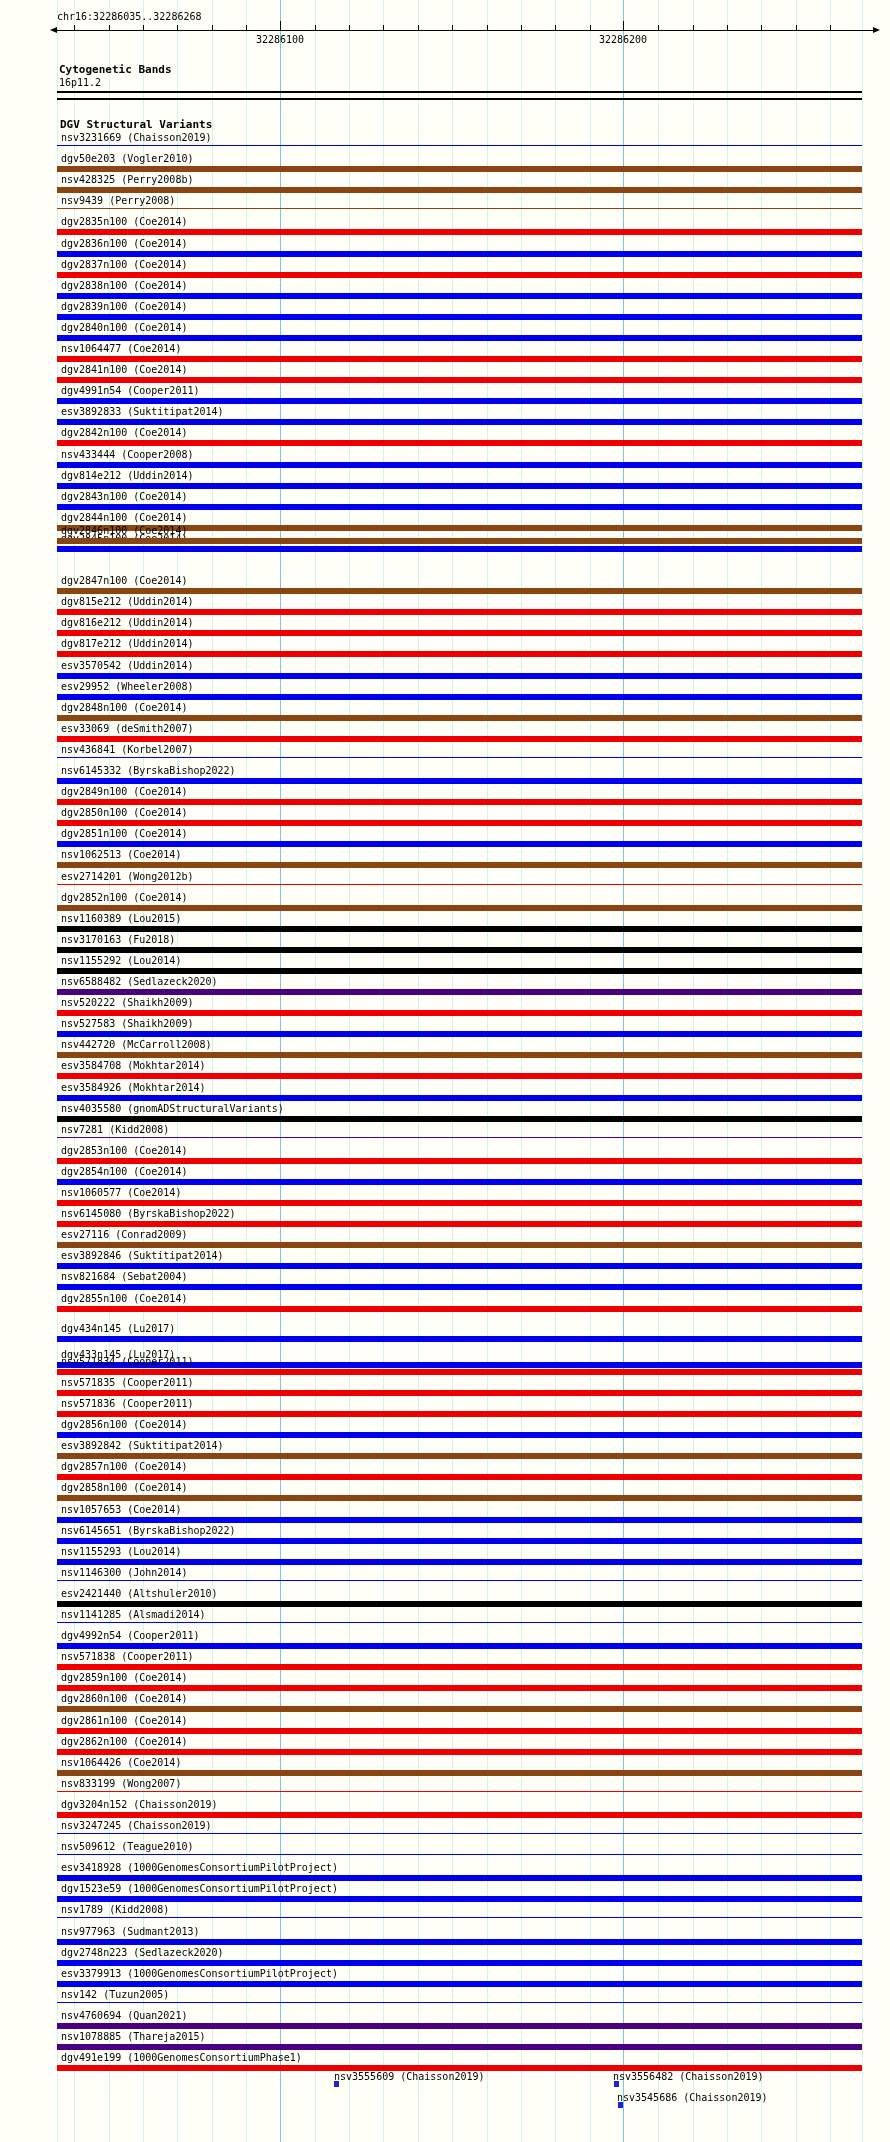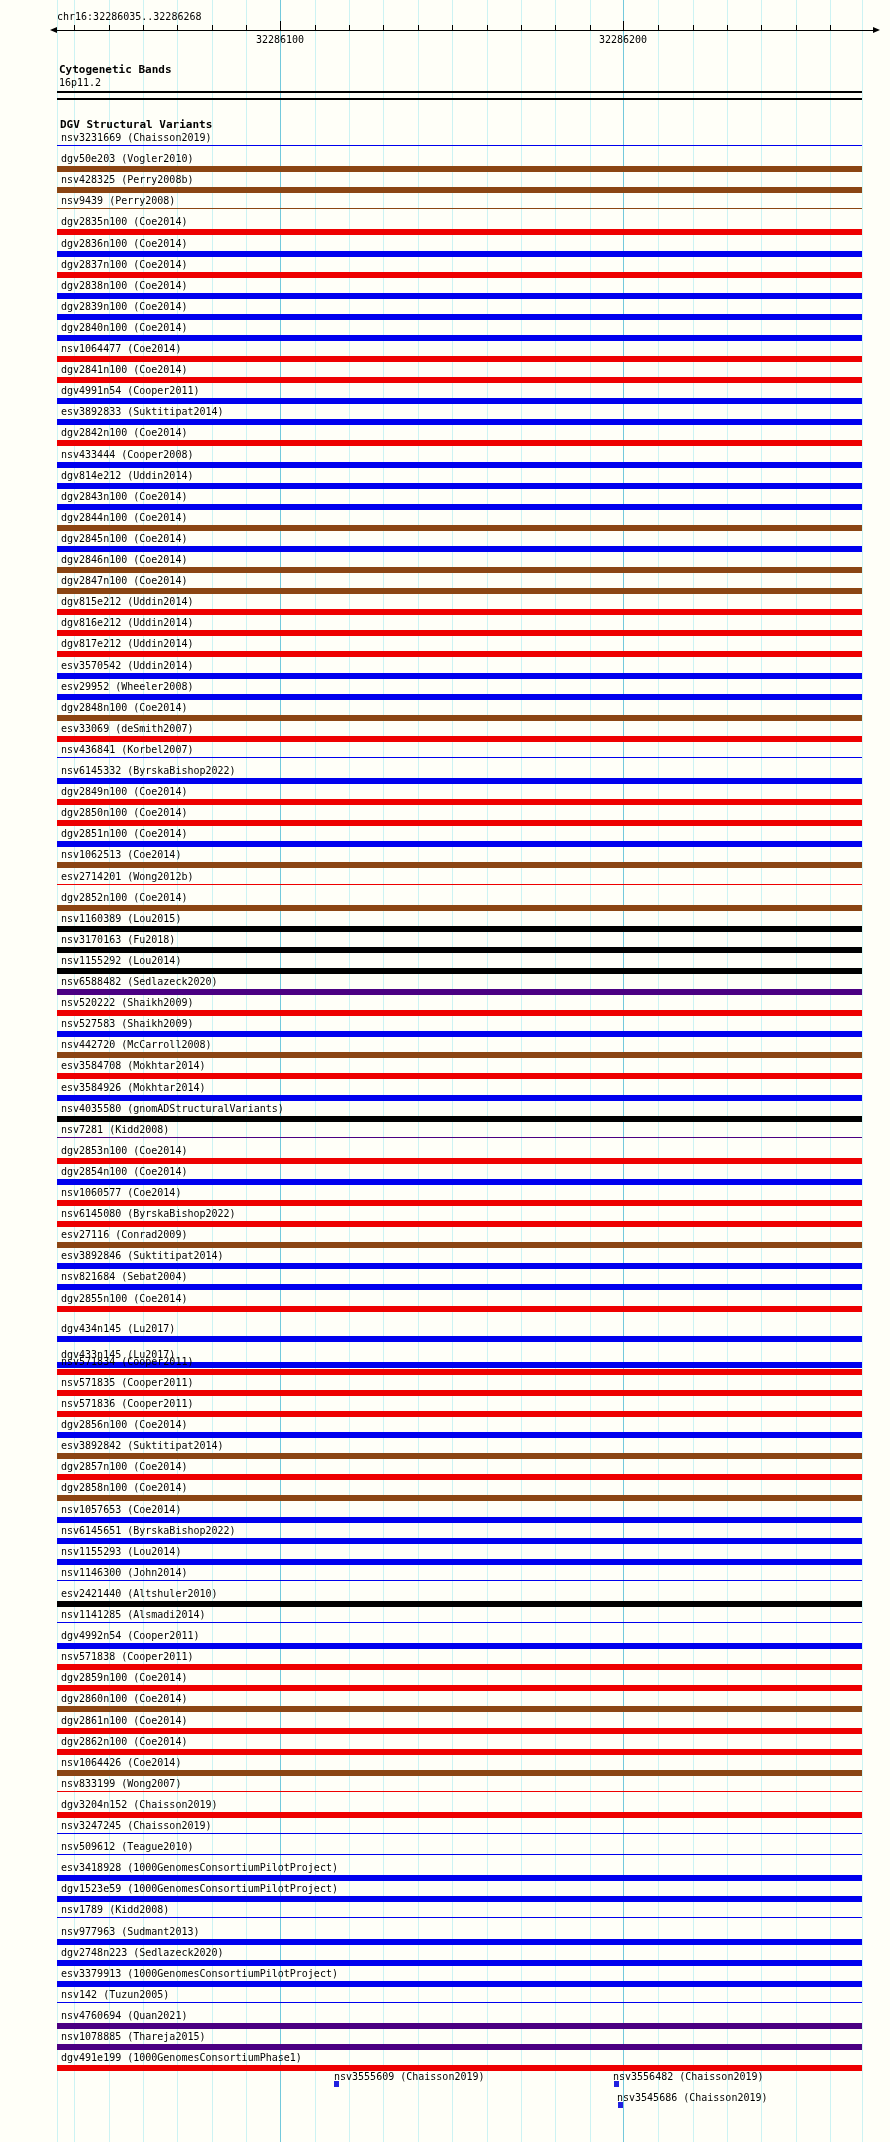--- a/index.html
+++ b/index.html
@@ -174,21 +174,21 @@
         <div class="vbar" style="top: 13px; height: 6px; background: rgb(0, 0, 238);"></div>
       </div>
       <div class="vrow" style="top: 511.8px;">
         <span class="vlabel">dgv2844n100 (Coe2014)</span>
         <div class="vbar" style="top: 13px; height: 6px; background: rgb(139, 69, 19);"></div>
       </div>
       <div class="vrow" style="top: 532.9px;">
         <span class="vlabel">dgv2845n100 (Coe2014)</span>
         <div class="vbar" style="top: 13px; height: 6px; background: rgb(0, 0, 238);"></div>
       </div>
-      <div class="vrow" style="top: 554px;">
+      <div class="vrow" style="top: 525px;">
         <span class="vlabel">dgv2846n100 (Coe2014)</span>
         <div class="vbar" style="top: 13px; height: 6px; background: rgb(139, 69, 19);"></div>
       </div>
       <div class="vrow" style="top: 575.1px;">
         <span class="vlabel">dgv2847n100 (Coe2014)</span>
         <div class="vbar" style="top: 13px; height: 6px; background: rgb(139, 69, 19);"></div>
       </div>
       <div class="vrow" style="top: 596.2px;">
         <span class="vlabel">dgv815e212 (Uddin2014)</span>
         <div class="vbar" style="top: 13px; height: 6px; background: rgb(238, 0, 0);"></div>

